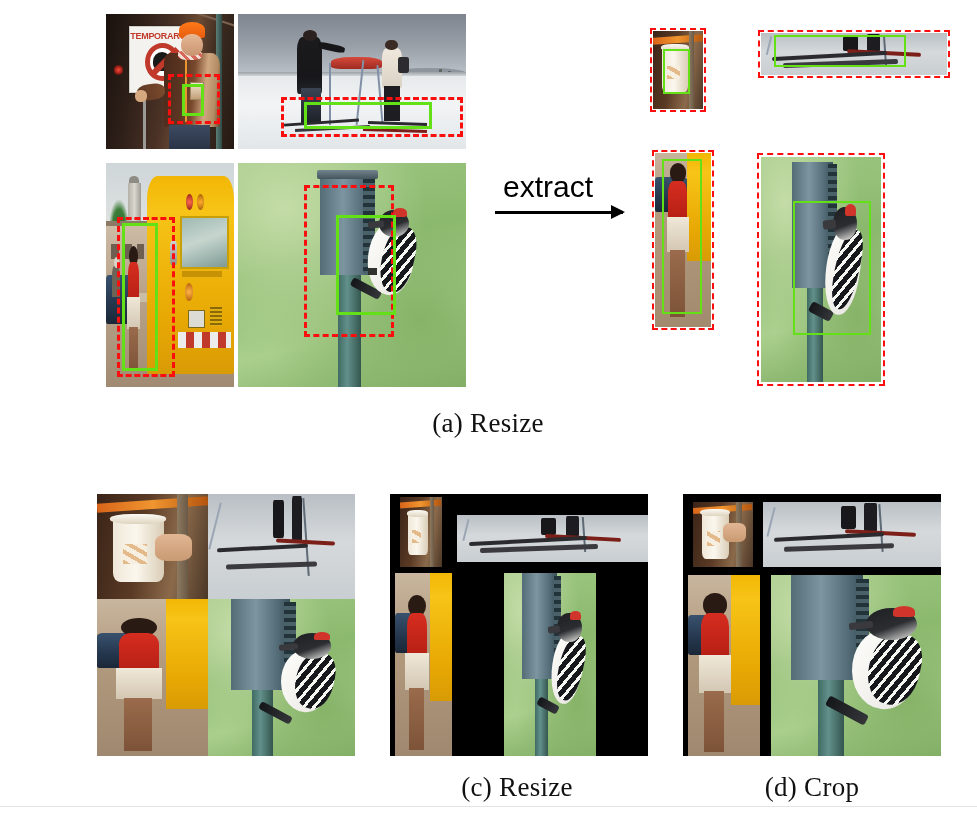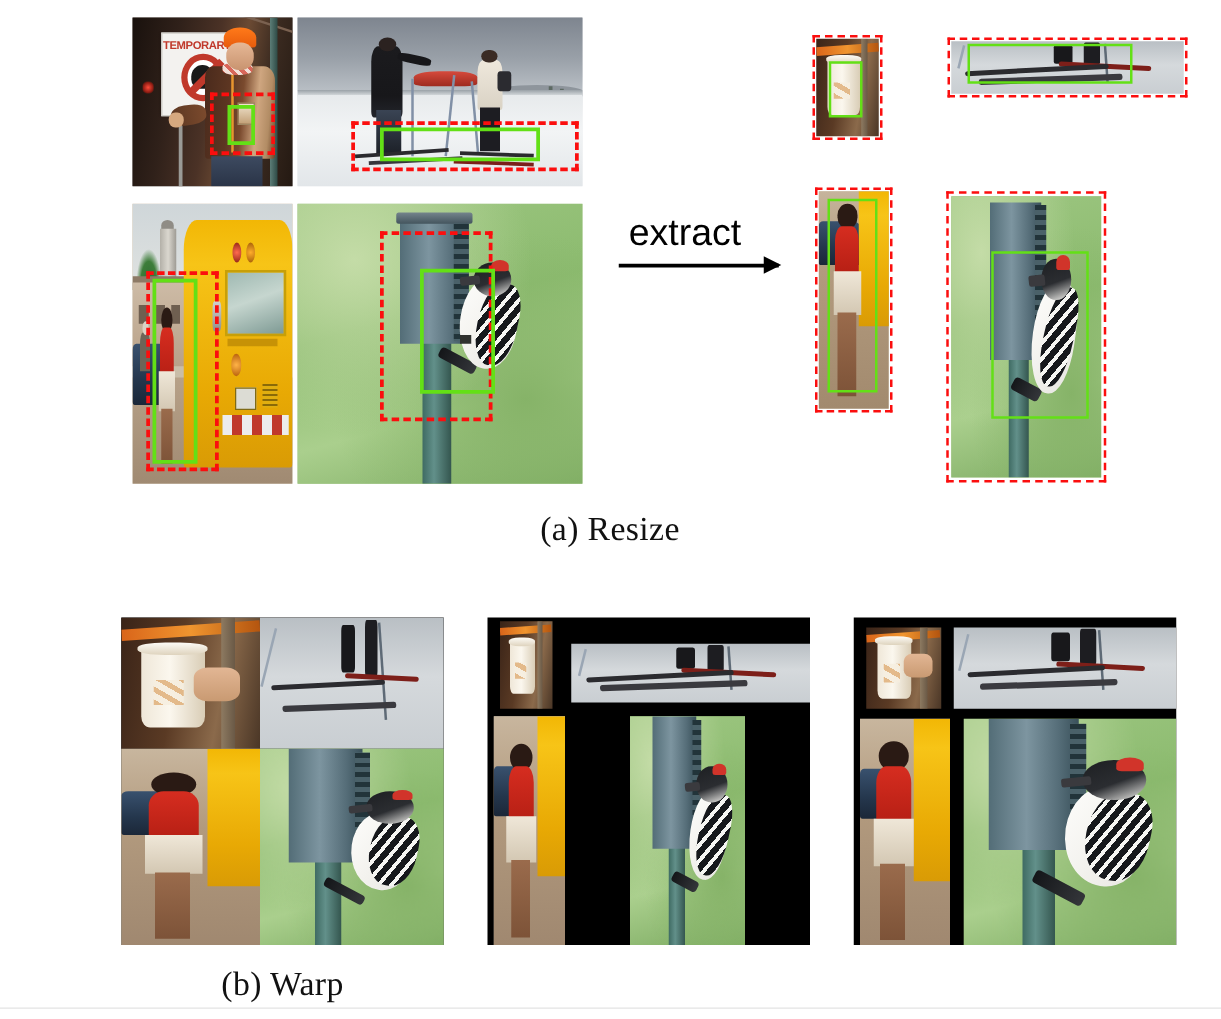--- a/index.html
+++ b/index.html
@@ -414,21 +414,20 @@
       <div class="feeder" style="left:16%;top:0;width:40%;height:58%;"></div>
       <div class="mesh" style="left:52%;top:2%;width:8%;height:54%;"></div>
       <div class="bird-tail" style="left:34%;top:70%;width:24%;height:5%;"></div>
       <div class="bird-body" style="left:50%;top:32%;width:34%;height:40%;"></div>
       <div class="bird-wing" style="left:60%;top:34%;width:26%;height:36%;"></div>
       <div class="bird-head" style="left:58%;top:22%;width:26%;height:16%;"></div>
       <div class="bird-red" style="left:72%;top:21%;width:11%;height:5%;"></div>
       <div class="bird-beak" style="left:48%;top:29%;width:13%;height:4%;"></div>
     </div>
   </div>
-  <div class="cap" style="left:126px;top:772px;width:200px;">(b) Warp</div>
 
   <div class="panel" style="left:390px;top:494px;width:258px;height:262px;background:#000;">
     <div class="panel sc-cup" style="left:4%;top:1%;width:16%;height:27%;">
       <div class="bar"></div>
       <div class="postv"></div>
       <div class="cup" style="left:18%;top:22%;width:48%;height:60%;">
           <div class="deco"></div>
         </div>
       <div class="lid" style="left:16%;top:19%;width:52%;height:10%;"></div>
     </div>
@@ -456,20 +455,21 @@
       <div class="feeder" style="left:20%;top:0;width:38%;height:58%;"></div>
       <div class="mesh" style="left:54%;top:2%;width:8%;height:54%;"></div>
       <div class="bird-tail" style="left:36%;top:70%;width:24%;height:5%;"></div>
       <div class="bird-body" style="left:52%;top:32%;width:32%;height:40%;"></div>
       <div class="bird-wing" style="left:60%;top:34%;width:26%;height:36%;"></div>
       <div class="bird-head" style="left:58%;top:22%;width:26%;height:16%;"></div>
       <div class="bird-red" style="left:72%;top:21%;width:11%;height:5%;"></div>
       <div class="bird-beak" style="left:48%;top:29%;width:13%;height:4%;"></div>
     </div>
   </div>
+  <div class="cap" style="left:417px;top:772px;width:200px;">(c) Resize</div>
 
   <div class="panel" style="left:683px;top:494px;width:258px;height:262px;background:#000;">
     <div class="panel sc-cup" style="left:4%;top:3%;width:23%;height:25%;">
       <div class="bar"></div>
       <div class="postv"></div>
       <div class="cup" style="left:14%;top:14%;width:46%;height:74%;">
           <div class="deco"></div>
         </div>
       <div class="lid" style="left:12%;top:11%;width:50%;height:11%;"></div>
       <div class="hand" style="left:50%;top:32%;width:38%;height:30%;"></div>
@@ -498,15 +498,16 @@
       <div class="feeder" style="left:12%;top:0;width:42%;height:58%;"></div>
       <div class="mesh" style="left:50%;top:2%;width:8%;height:54%;"></div>
       <div class="bird-tail" style="left:32%;top:72%;width:26%;height:6%;"></div>
       <div class="bird-body" style="left:48%;top:30%;width:38%;height:44%;"></div>
       <div class="bird-wing" style="left:58%;top:32%;width:30%;height:40%;"></div>
       <div class="bird-head" style="left:56%;top:18%;width:30%;height:18%;"></div>
       <div class="bird-red" style="left:72%;top:17%;width:13%;height:6%;"></div>
       <div class="bird-beak" style="left:46%;top:26%;width:14%;height:4%;"></div>
     </div>
   </div>
+  <div class="cap" style="left:712px;top:772px;width:200px;">(d) Crop</div>
 
   <div class="hairline" style="left:0;top:806px;width:977px;height:1px;"></div>
 </div>
 
 </body></html>

